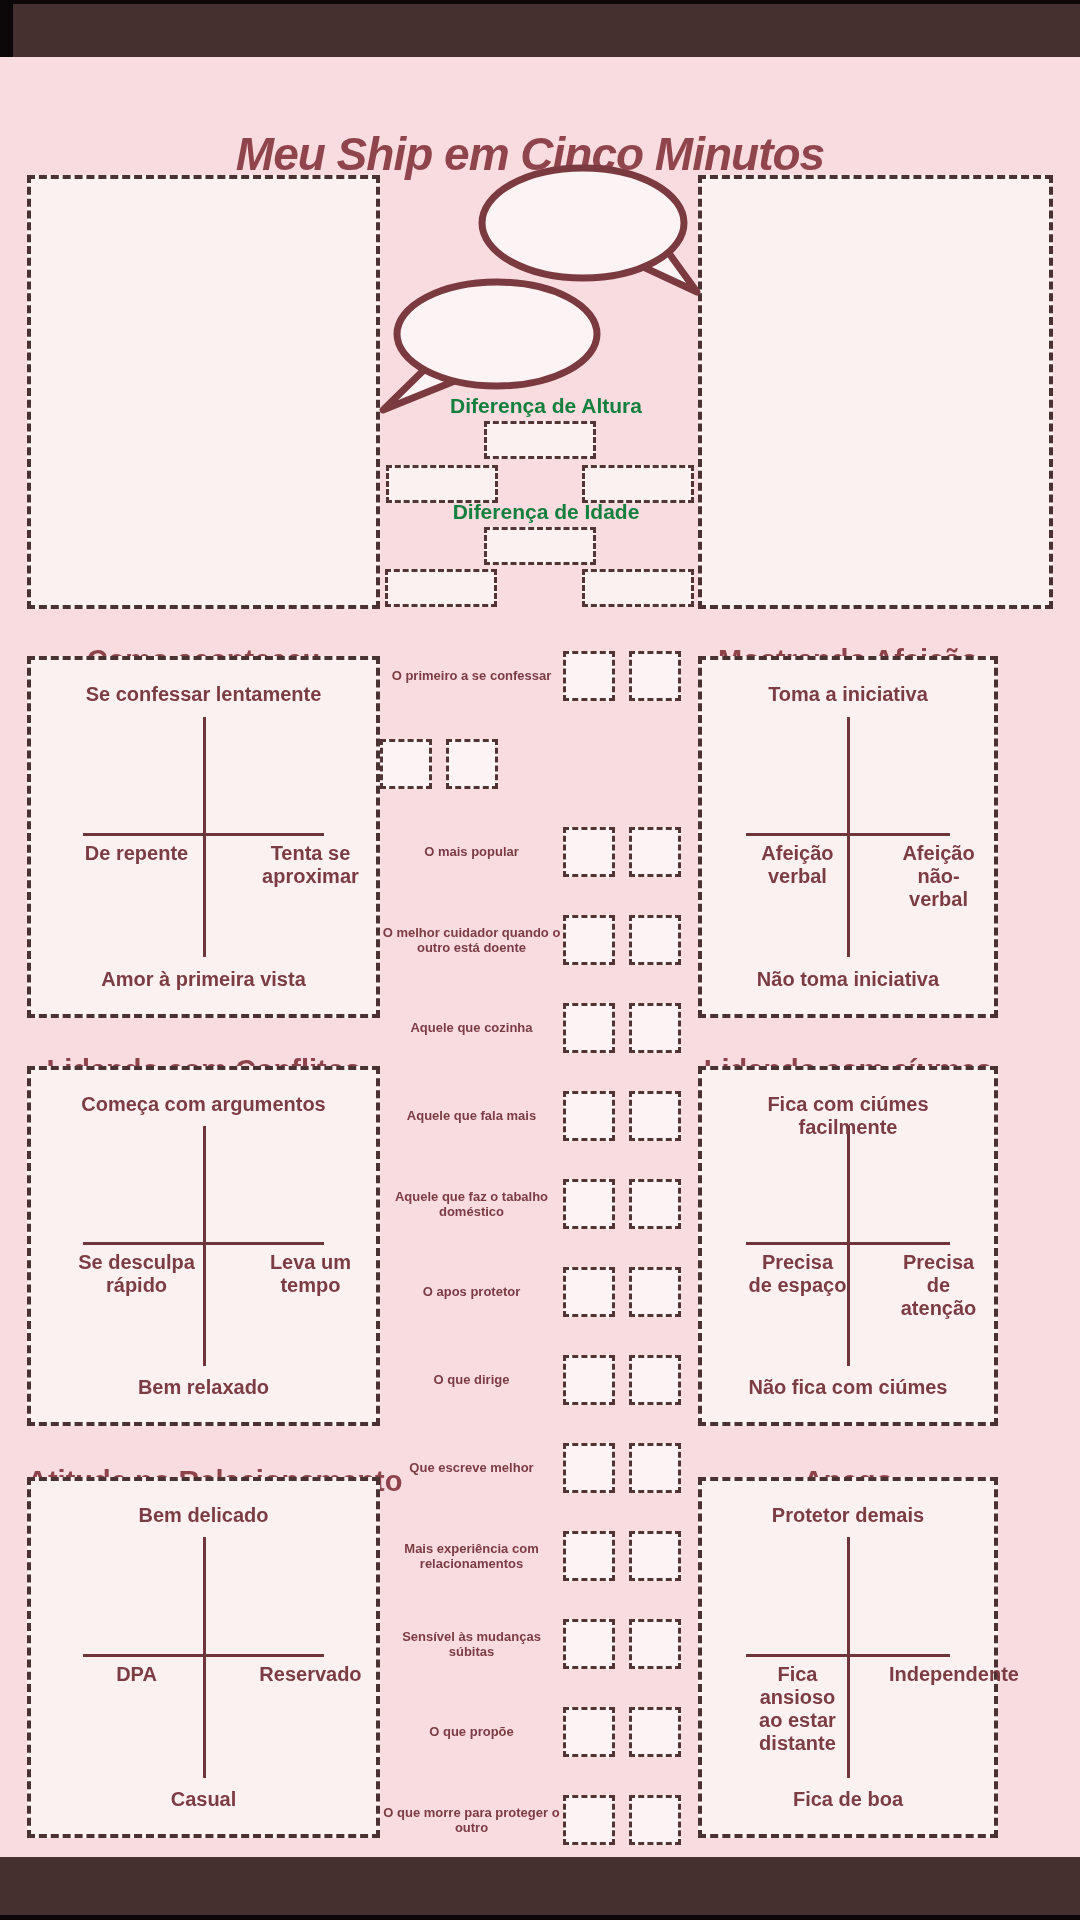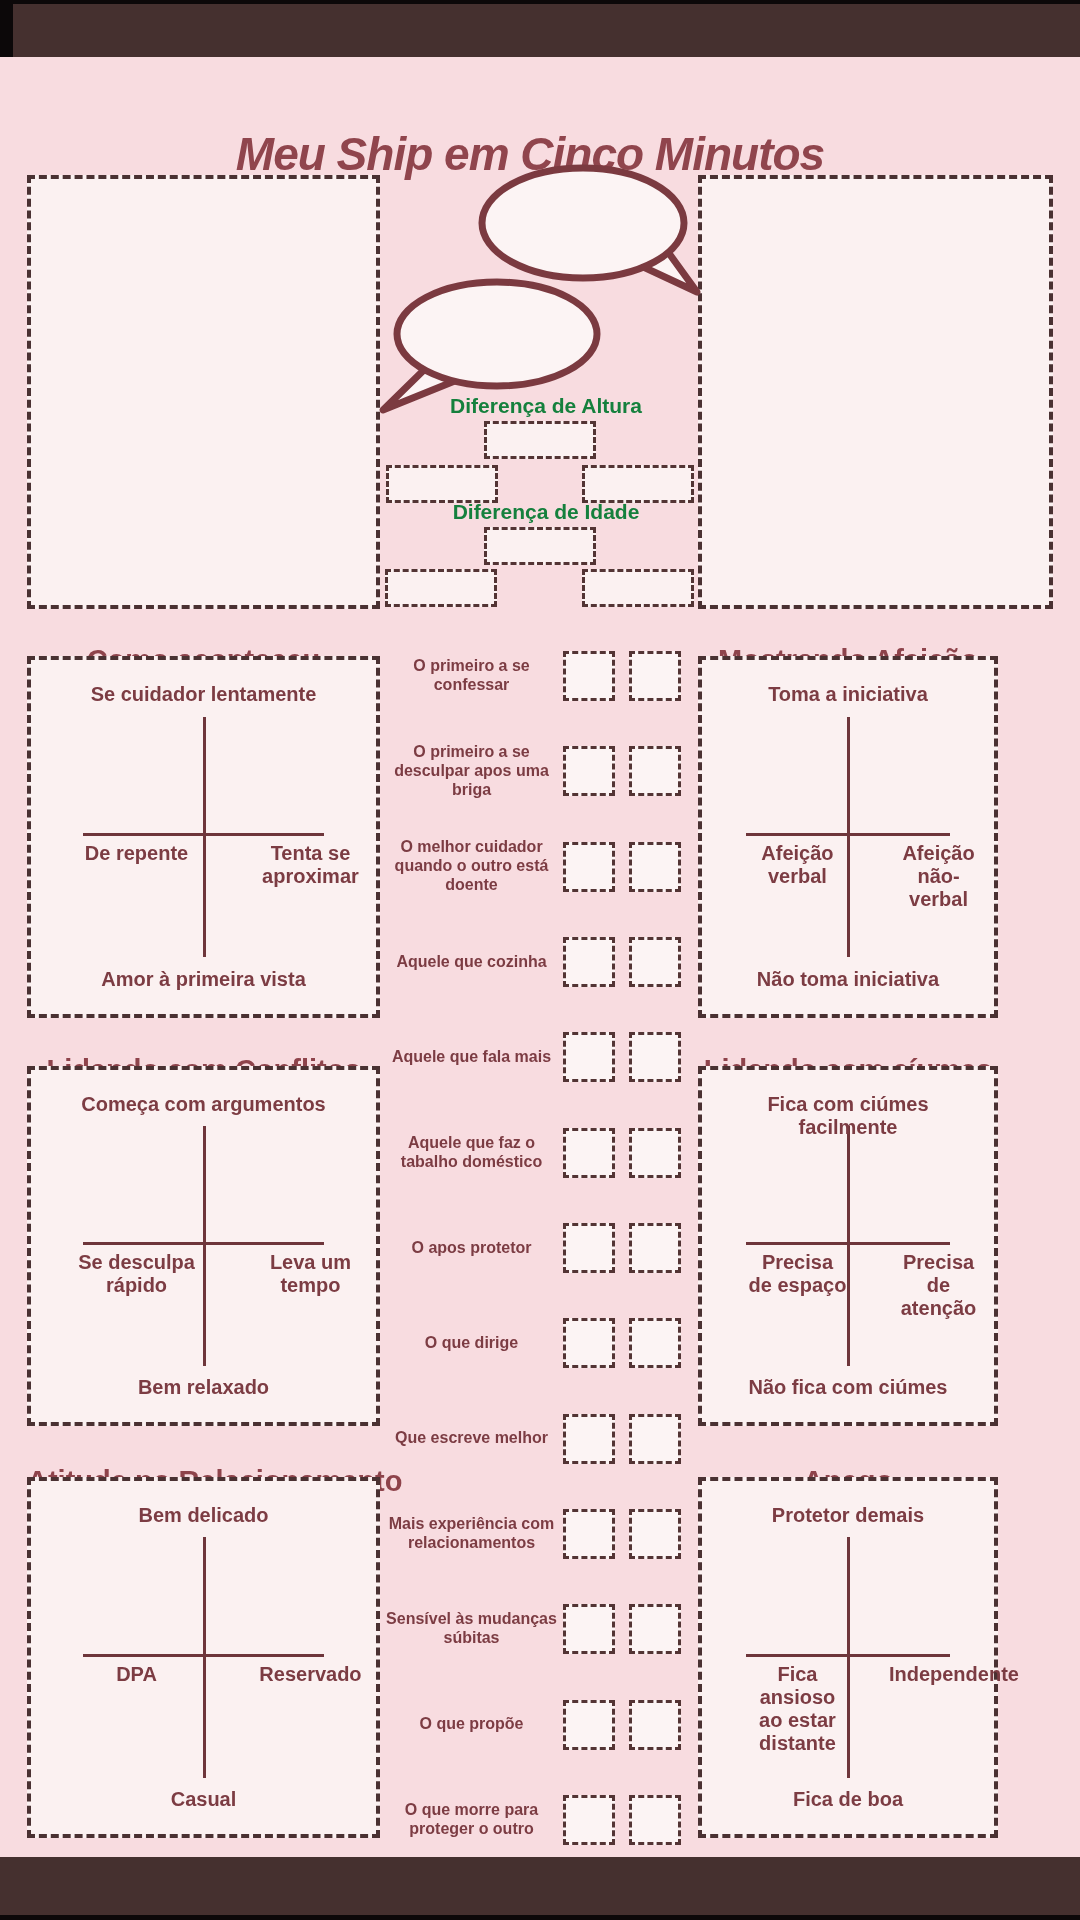--- a/index.html
+++ b/index.html
@@ -60,21 +60,21 @@
   .q-left{top:51.5%;left:2%;width:34%;text-align:center;margin-left:40px;}
   .q-right{top:51.5%;right:2%;width:34%;text-align:center;}
 
   .checklist{
     position:absolute;left:380px;top:650px;width:302px;height:1196px;
     display:flex;flex-direction:column;justify-content:space-between;
   }
   .chk-row{display:flex;align-items:center;height:52px;}
   .chk-label{
     width:183px;text-align:center;flex:0 0 183px;
-    font-size:16px;font-weight:bold;color:#7c3c43;line-height:1.18;
+    font-size:13px;font-weight:bold;color:#7c3c43;line-height:1.18;
   }
   .chk-box{
     flex:0 0 52px;width:52px;height:50px;box-sizing:border-box;
     border:3px dashed #533434;background:#fcf4f4;
   }
   .chk-box + .chk-box{margin-left:14px;}
   .chk-box:first-of-type{margin-left:0;}
 </style>
 </head>
 <body>
@@ -105,21 +105,21 @@
 <div class="sbox" style="left:484px;top:527px;"></div>
 <div class="sbox" style="left:385px;top:569px;"></div>
 <div class="sbox" style="left:582px;top:569px;"></div>
 
 <div id="quad-root">
   <div>
     <h2 class="qhead c-left r0">Como aconteceu</h2>
     <div class="qbox c-left r0">
       <div class="q-vline"></div>
       <div class="q-hline"></div>
-      <div class="q-label q-top">Se cuidador lentamente</div>
+      <div class="q-label q-top">Se confessar lentamente</div>
       <div class="q-label q-left">De repente</div>
       <div class="q-label q-right">Tenta se aproximar</div>
       <div class="q-label q-bottom">Amor à primeira vista</div>
     </div>
   </div>
 
   <div>
     <h2 class="qhead c-right r0">Mostrando Afeição</h2>
     <div class="qbox c-right r0">
       <div class="q-vline"></div>
@@ -181,25 +181,29 @@
 </div>
 
 <div class="checklist" id="checklist-root">
   <div class="chk-row">
     <div class="chk-label">O primeiro a se confessar</div>
     <div class="chk-box"></div>
     <div class="chk-box"></div>
   </div>
 
   <div class="chk-row">
-    <div class="chk-label">O primeiro a se desculpar apos uma briga</div>
-    <div class="chk-box"></div>
-    <div class="chk-box"></div>
-  </div>
-
+    <div class="chk-box"></div>
+    <div class="chk-box"></div>
+  </div>
+
+  <div class="chk-row">
+    <div class="chk-label">O mais popular</div>
+    <div class="chk-box"></div>
+    <div class="chk-box"></div>
+  </div>
 
   <div class="chk-row">
     <div class="chk-label">O melhor cuidador quando o outro está doente</div>
     <div class="chk-box"></div>
     <div class="chk-box"></div>
   </div>
 
   <div class="chk-row">
     <div class="chk-label">Aquele que cozinha</div>
     <div class="chk-box"></div>

